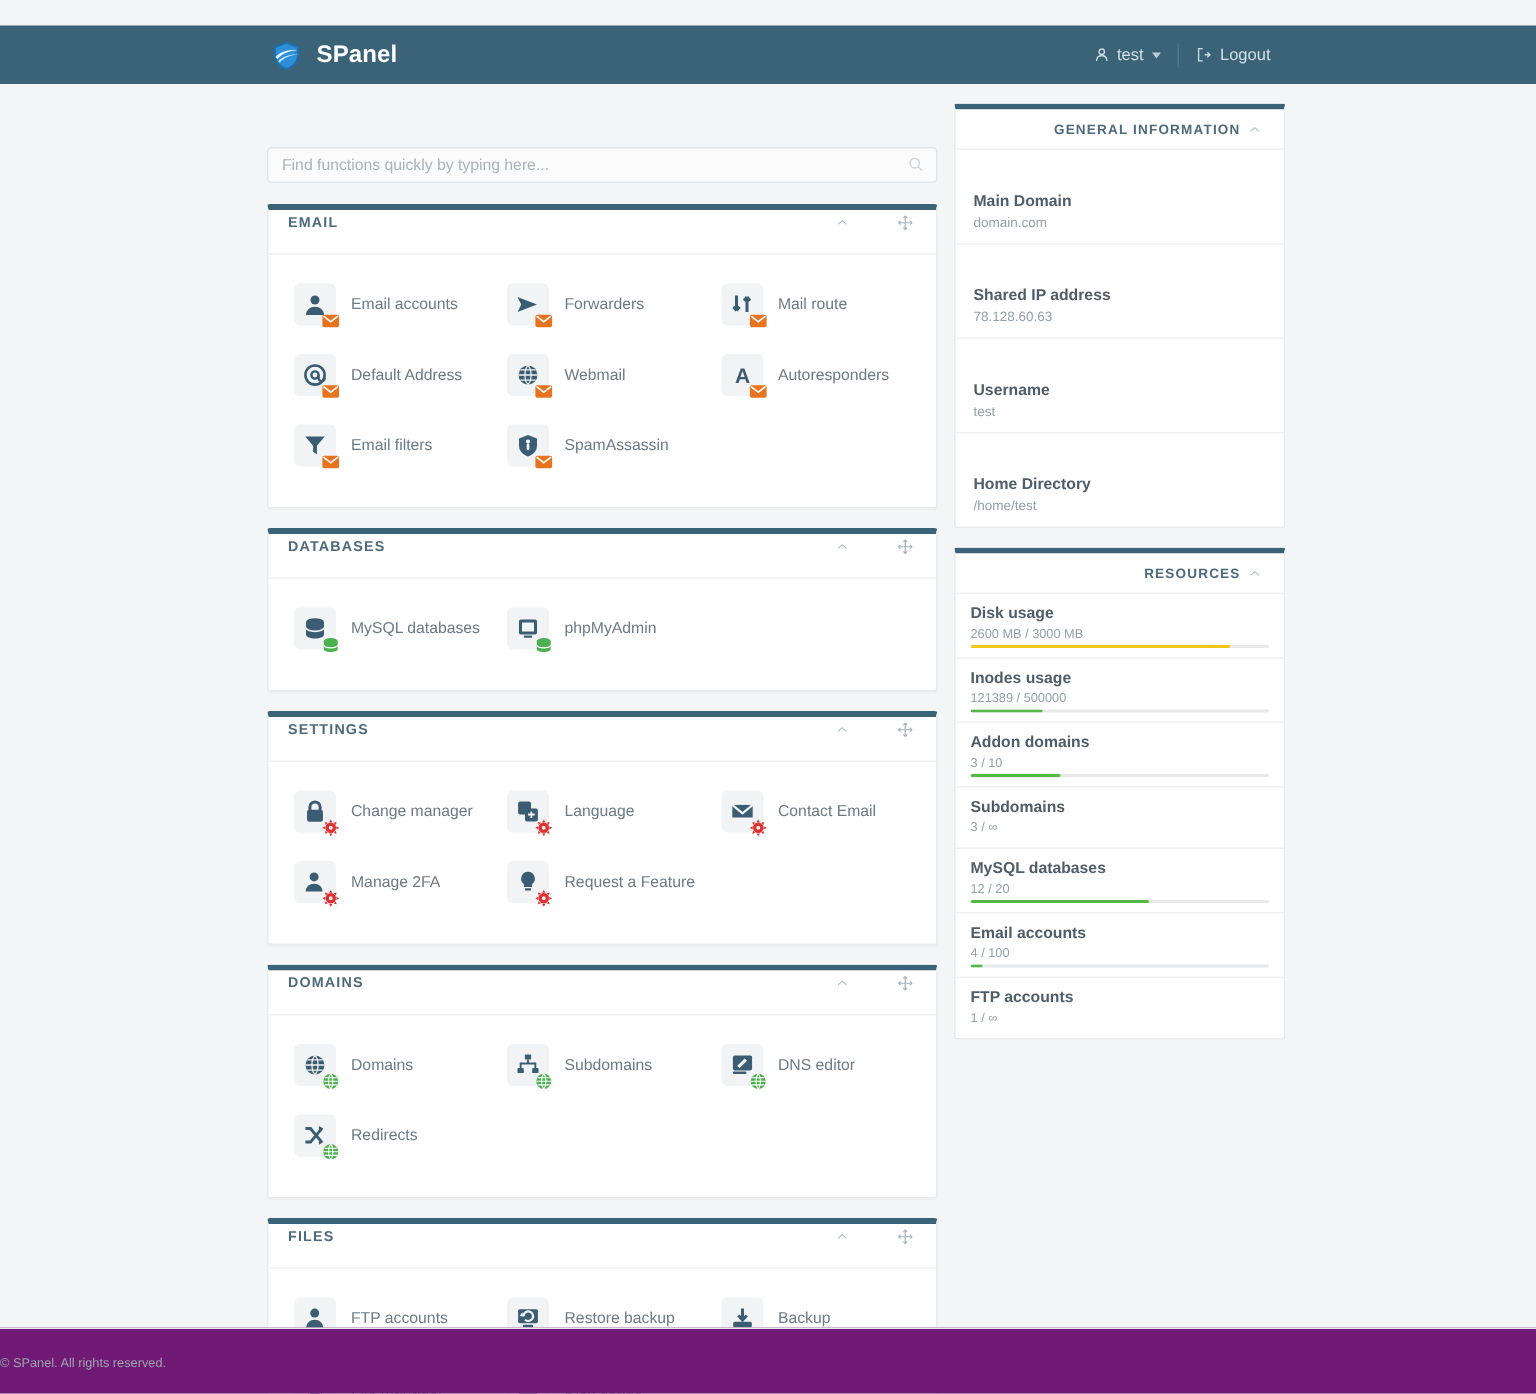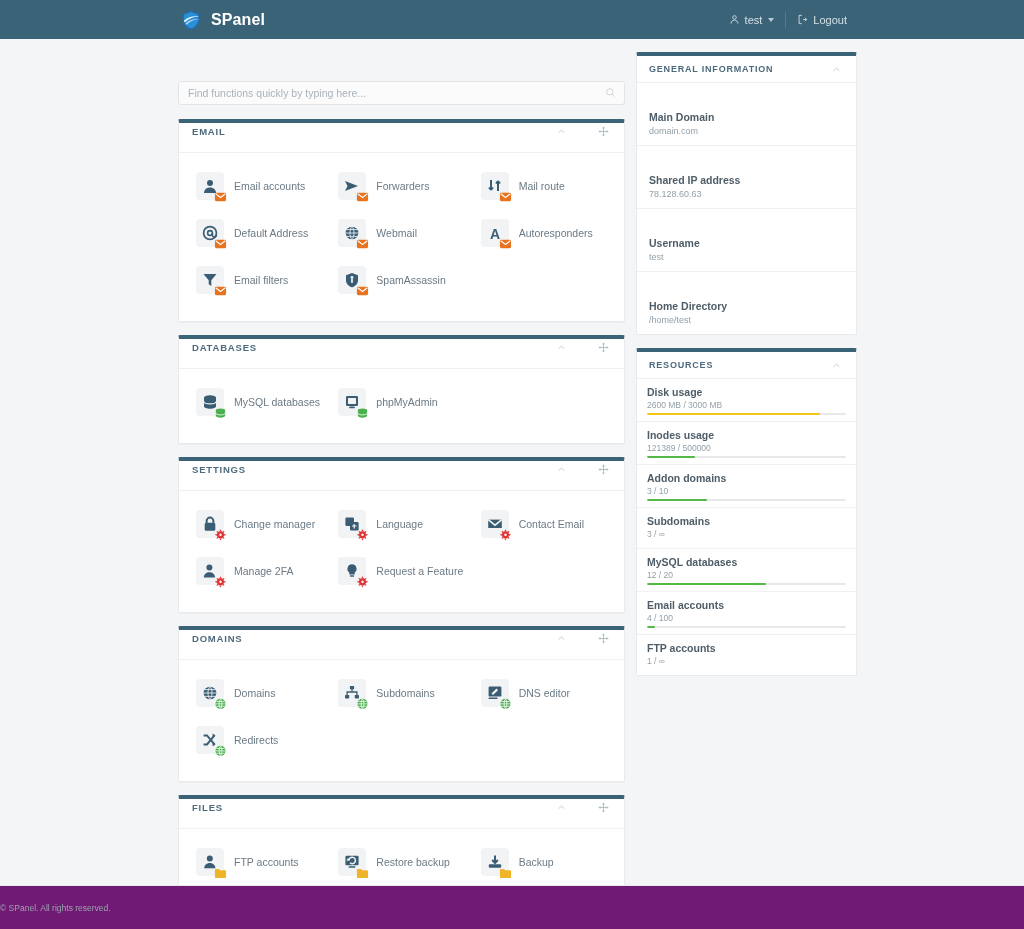--- a/index.html
+++ b/index.html
@@ -9,20 +9,21 @@
     font-family: "Liberation Sans", sans-serif;
     color: #5b6b76;
     overflow: hidden;
   }
 
   
   .topbar {
     height: 39px; background: #3b6378;
     display: flex; align-items: center;
     position: relative;
+    margin-top: 17px;
   }
   .brand { display: flex; align-items: center; gap: 9px; margin-left: 180px; }
   .brand-logo { width: 22px; height: 22px; display:block; }
   .brand-name { color: #ffffff; font-size: 16px; font-weight: bold; letter-spacing: .1px; }
   .topbar-right {
     position: absolute; right: 166px; top: 0; height: 39px;
     display: flex; align-items: center; gap: 0;
   }
   .tb-item {
     display: flex; align-items: center; gap: 5px;
@@ -85,21 +86,21 @@
     width: 13px; height: 13px; display: block;
   }
 
   
   .spanel {
     background: #ffffff; border: 1px solid #e8eaec;
     border-top: 4px solid #3b6378; border-radius: 2px; margin-bottom: 13px;
   }
   .spanel-head {
     height: 27px; display: flex; align-items: center;
-    padding: 0 10px 0 12px; border-bottom: 1px solid #eef0f1;
+    padding: 0 10px 0 12px; border-bottom: 1px solid #eef0f1; text-align: right;
   }
   .spanel-title {
     flex: 1; font-size: 9px; font-weight: bold; letter-spacing: .8px; color: #4d6a7d;
   }
   .info-row { padding: 8px 12px 9px 12px; border-bottom: 1px solid #eef0f1; }
   .info-row:last-child { border-bottom: none; }
   .info-k { font-size: 10.5px; color: #4e5d68; font-weight: bold; margin-bottom: 3px; margin-top: 20px; }
   .info-v { font-size: 9px; color: #93a0a9; }
 
   .res-row { padding: 7px 10px 6px 10px; border-bottom: 1px solid #eef0f1; }

